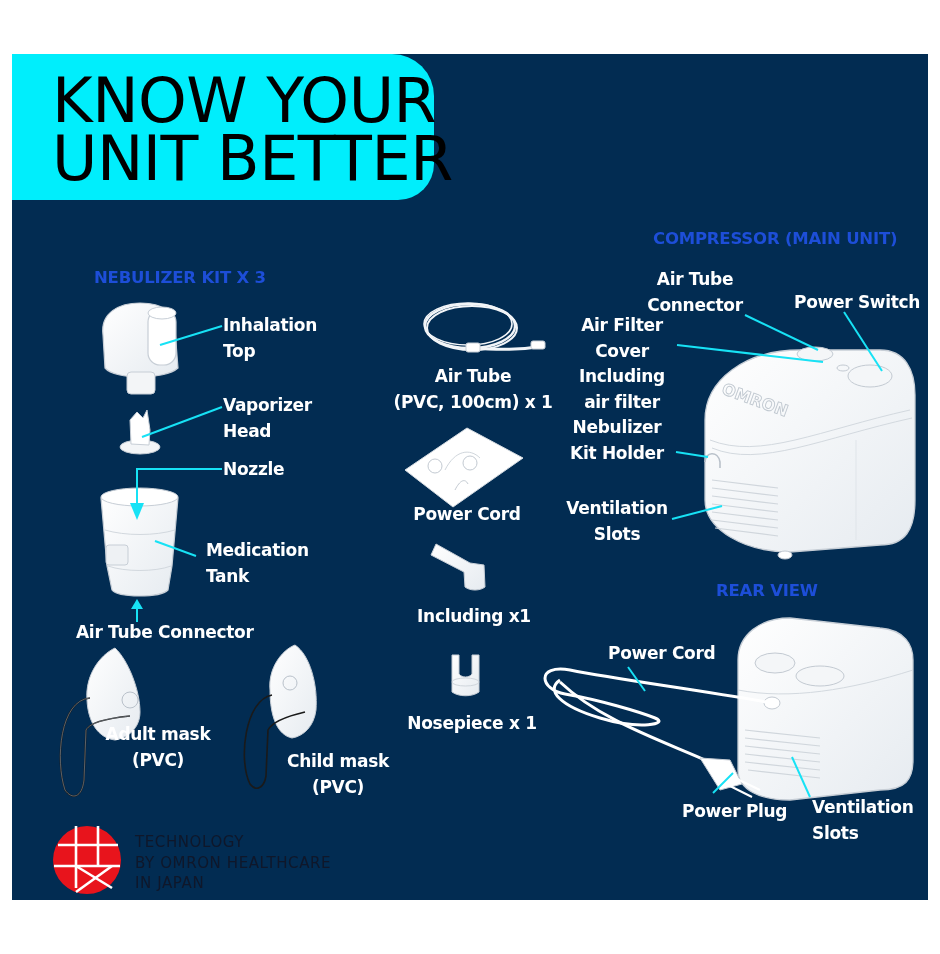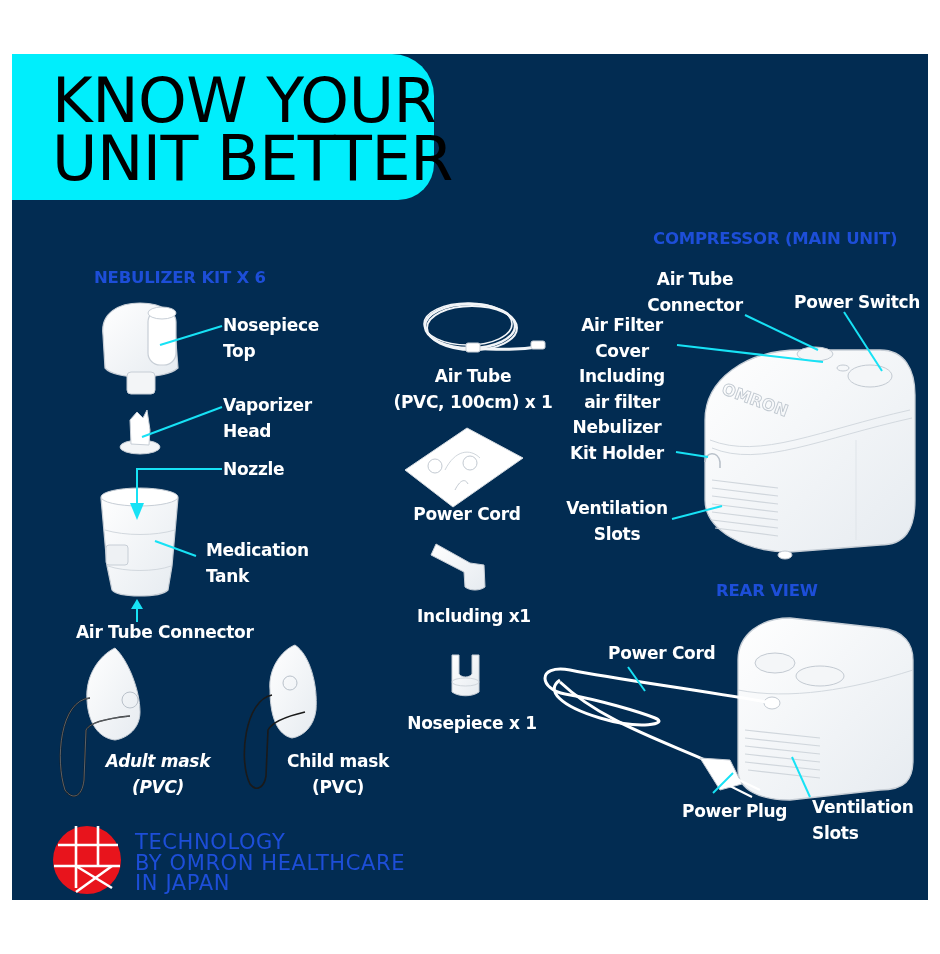--- a/index.html
+++ b/index.html
@@ -9,34 +9,34 @@
   .hero { position: absolute; left: 12px; top: 54px; width: 422px; height: 146px; background: #00eefc;
           border-top-right-radius: 42px; border-bottom-right-radius: 36px; }
   .hero-title { position: absolute; left: 52px; top: 72px; color: #000000; font-family: "DejaVu Sans", sans-serif;
                 font-size: 62px; line-height: 58px; font-weight: 400; letter-spacing: -0.5px; white-space: pre-line; }
   .section-title { position: absolute; color: #1d4ed8; font-weight: 700; font-size: 16.5px; letter-spacing: -0.2px;
                    font-family: "DejaVu Sans", sans-serif; white-space: nowrap; }
   .lbl { position: absolute; color: #ffffff; font-weight: 700; font-size: 17px; line-height: 25.5px;
          font-family: "DejaVu Sans", sans-serif; white-space: pre-line; letter-spacing: -0.3px; }
   .lbl.c { text-align: center; }
   .lbl.r { text-align: center; }
-  .footer-text { position: absolute; left: 135px; top: 832px; color: #1d4ed8; font-size: 21px; line-height: 20.5px;
+  .footer-text { position: absolute; left: 135px; top: 832px; color: #0f172a; font-size: 15px; line-height: 20.5px;
                  font-weight: 400; letter-spacing: 0.6px; white-space: pre-line; font-family: "DejaVu Sans", sans-serif; }
   svg.art { position: absolute; left: 0; top: 0; width: 940px; height: 954px; pointer-events: none; }
   .art-group { pointer-events: auto; }
 </style>
 </head>
 <body>
 
 <div class="panel"></div>
 <div class="hero"></div>
 <div class="hero-title">KNOW YOUR
 UNIT BETTER</div>
 
-<div class="section-title" style="left:94px; top:268px;">NEBULIZER KIT X 6</div>
+<div class="section-title" style="left:94px; top:268px;">NEBULIZER KIT X 3</div>
 <div class="section-title" style="left:653px; top:229px;">COMPRESSOR (MAIN UNIT)</div>
 <div class="section-title" style="left:716px; top:581px;">REAR VIEW</div>
 
 <svg class="art" viewBox="0 0 940 954" xmlns="http://www.w3.org/2000/svg">
   <defs>
     <linearGradient id="wht" x1="0" y1="0" x2="1" y2="1">
       <stop offset="0" stop-color="#ffffff"></stop>
       <stop offset="1" stop-color="#e6ebf0"></stop>
     </linearGradient>
   </defs>
@@ -174,30 +174,30 @@
       <line x1="58" y1="845" x2="118" y2="845"></line>
       <line x1="54" y1="866" x2="120" y2="866"></line>
       <line x1="76" y1="826" x2="76" y2="888"></line>
       <line x1="98" y1="826" x2="98" y2="866"></line>
       <line x1="76" y1="866" x2="112" y2="888"></line>
       <line x1="112" y1="866" x2="76" y2="892"></line>
     </g>
   </g>
 </svg>
 
-<div class="lbl" style="left:223px; top:313px;">Nosepiece
+<div class="lbl" style="left:223px; top:313px;">Inhalation
 Top</div>
 <div class="lbl" style="left:223px; top:393px;">Vaporizer
 Head</div>
 <div class="lbl" style="left:223px; top:457px;">Nozzle</div>
 <div class="lbl" style="left:206px; top:538px;">Medication
 Tank</div>
 <div class="lbl" style="left:76px; top:620px;">Air Tube Connector</div>
 
-<div class="lbl c" style="left:97px; top:749px; width:122px;font-style:italic;">Adult mask
+<div class="lbl c" style="left:97px; top:722px; width:122px;">Adult mask
 (PVC)</div>
 <div class="lbl c" style="left:278px; top:749px; width:120px;">Child mask
 (PVC)</div>
 
 <div class="lbl c" style="left:386px; top:364px; width:174px;">Air Tube
 (PVC, 100cm) x 1</div>
 <div class="lbl c" style="left:397px; top:502px; width:140px;">Power Cord</div>
 <div class="lbl c" style="left:396px; top:604px; width:156px;">Including x1</div>
 <div class="lbl c" style="left:396px; top:711px; width:152px;">Nosepiece x 1</div>
 

